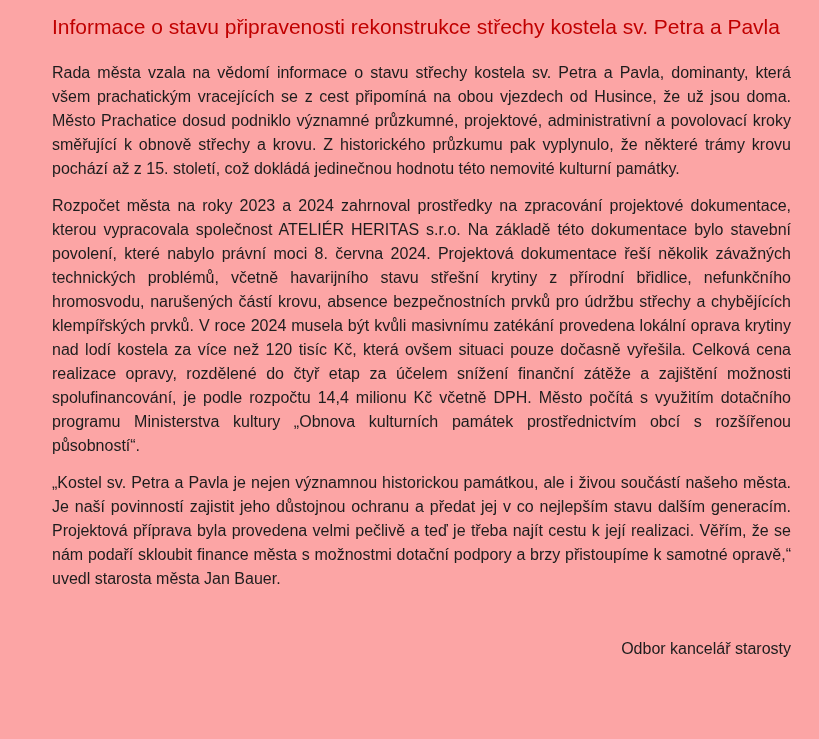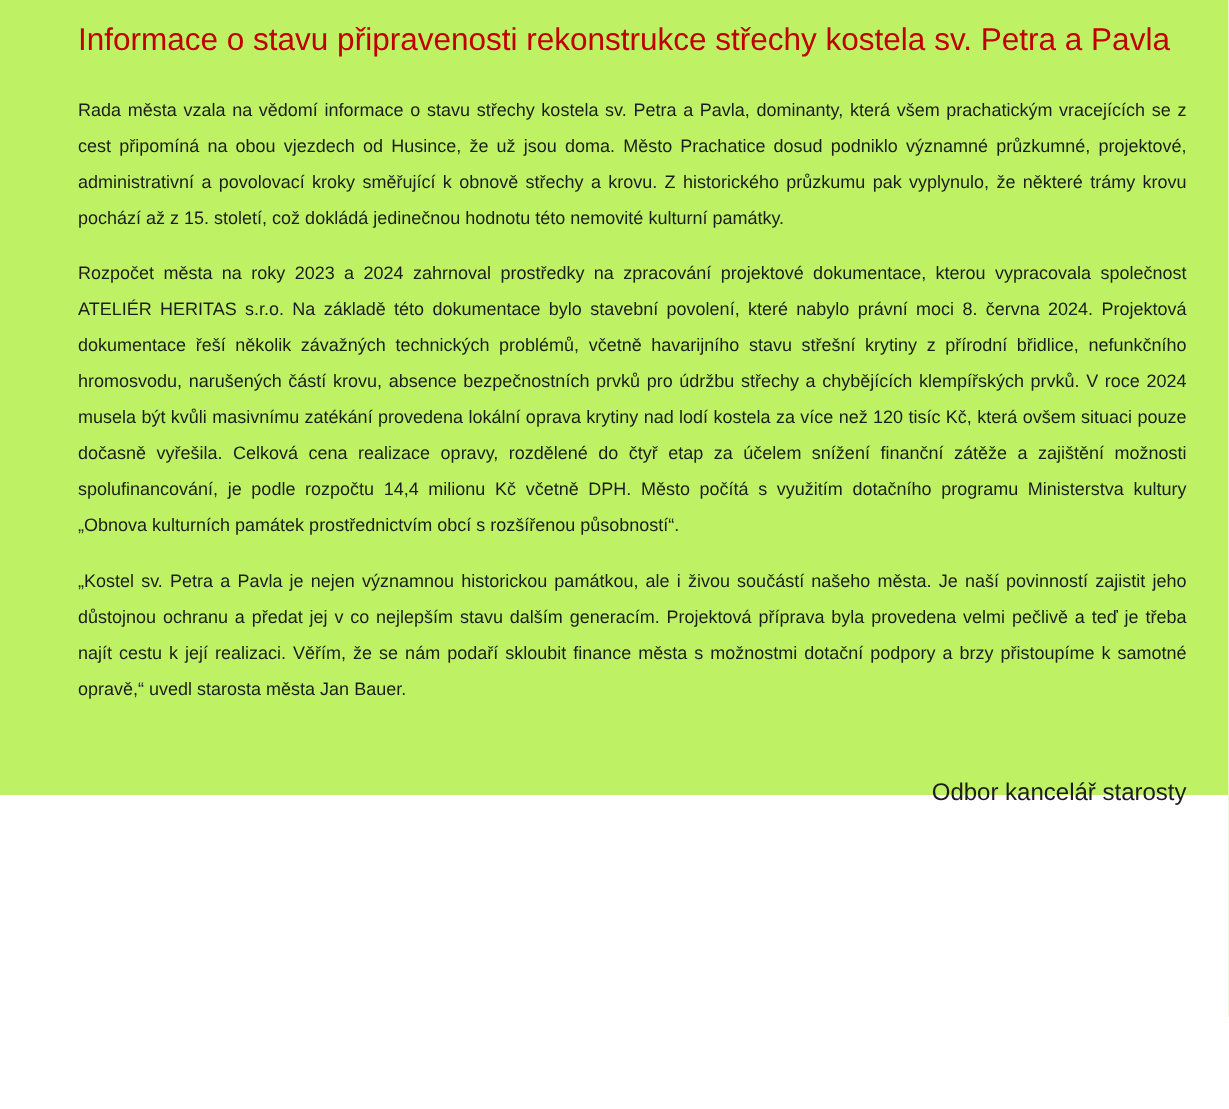--- a/index.html
+++ b/index.html
@@ -10,35 +10,35 @@
   body {
     width: 819px;
     height: 739px;
     overflow: hidden;
     font-family: "Liberation Sans", "DejaVu Sans", sans-serif;
     -webkit-font-smoothing: antialiased;
   }
   .page {
     box-sizing: border-box;
     width: 819px;
-    height: 530px;
+    height: 739px;
     padding: 12px 28px 0 52px;
-    background: #bef264;
+    background: #fca5a5;
   }
   .doc-title {
     margin: 0 0 20px 0;
     font-size: 21px;
     line-height: 29px;
     font-weight: 400;
     color: #C00000;
     letter-spacing: 0;
   }
   .doc-paragraph {
     margin: 0 0 13px 0;
-    font-size: 12px;
+    font-size: 16px;
     line-height: 24px;
     color: #1d1d1d;
     text-align: justify;
     text-justify: inter-word;
   }
   .doc-footer {
     margin: 46px 0 0 0;
     font-size: 16px;
     line-height: 24px;
     color: #1d1d1d;

